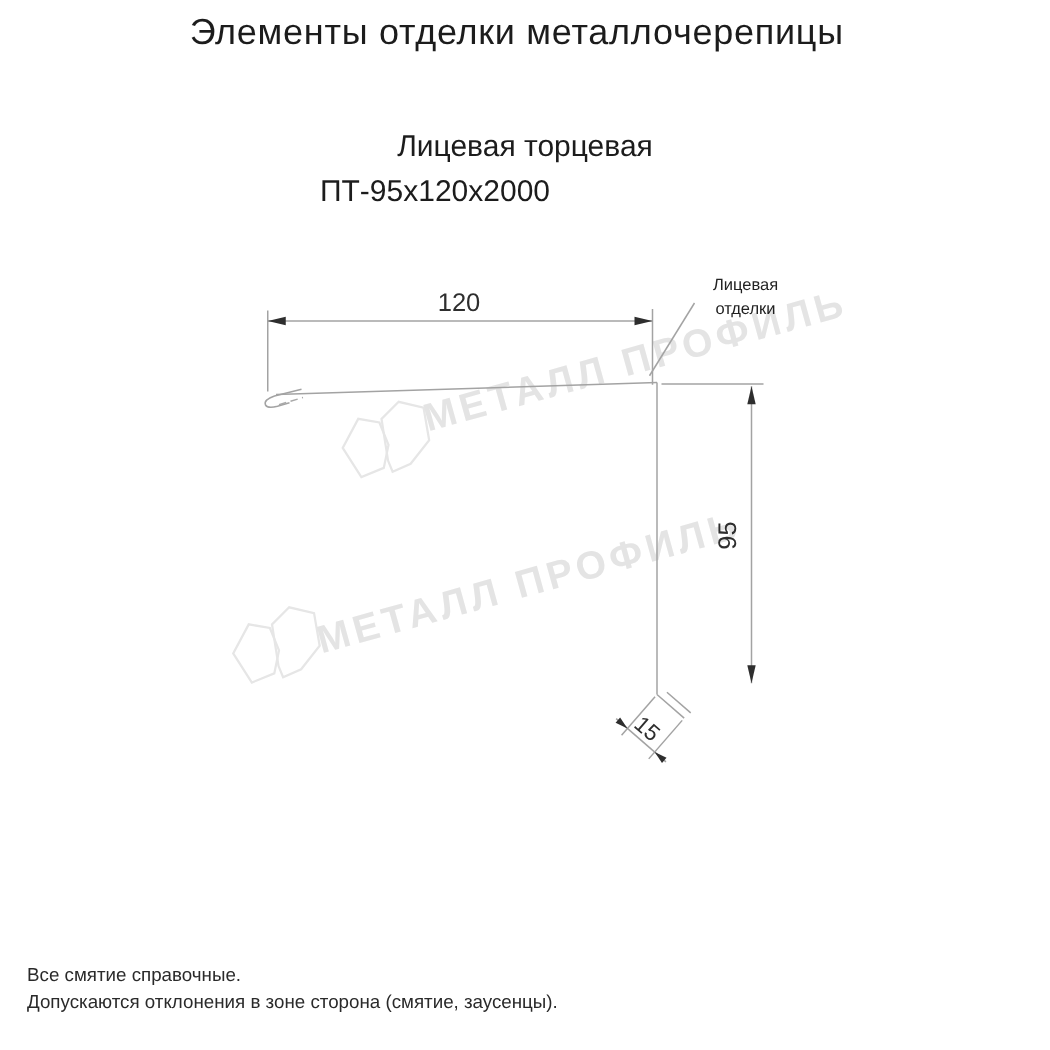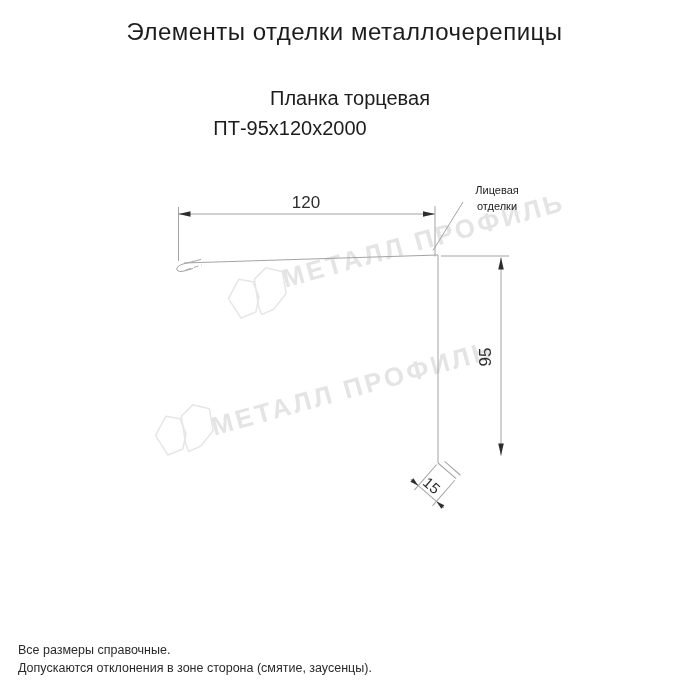--- a/index.html
+++ b/index.html
@@ -1,21 +1,21 @@
 <!DOCTYPE html>
 <html><head>
 <meta charset="utf-8">
 <style>
   html,body{margin:0;padding:0;}
   body{
     width:700px;height:700px;position:relative;background:#ffffff;
     font-family:"Liberation Sans", sans-serif;overflow:hidden;
   }
   .page-title{
-    position:absolute;left:0;top:18px;width:689px;text-align:center;
+    position:absolute;left:0;top:8px;width:689px;text-align:center;
     font-size:24px;font-weight:400;color:#1c1c1c;letter-spacing:0.5px;
   }
   .product-name{
     position:absolute;left:0;top:87px;width:700px;text-align:center;
     font-size:20px;font-weight:400;color:#1c1c1c;
   }
   .product-code{
     position:absolute;left:0;top:117px;width:580px;text-align:center;
     font-size:20px;font-weight:400;color:#1c1c1c;
   }
@@ -48,21 +48,21 @@
 </svg>
 <div class="wm-text" style="left:283px;top:264px;">МЕТАЛЛ ПРОФИЛЬ</div>
 
 <svg class="wm-logo" style="left:152px;top:404px;" width="64" height="52" viewBox="0 0 64 52">
   <path d="M 10,46 L 3,24 L 18,8 L 31,14 L 33,30 L 26,44 Z" fill="none" stroke="#e6e6e6" stroke-width="1.5"></path>
   <path d="M 30,40 L 33,12 L 47,4 L 62,12 L 60,34 L 44,46 L 31,48 Z" fill="none" stroke="#e6e6e6" stroke-width="1.5"></path>
 </svg>
 <div class="wm-text" style="left:212px;top:412px;">МЕТАЛЛ ПРОФИЛЬ</div>
 
 <div class="page-title">Элементы отделки металлочерепицы</div>
-<div class="product-name">Планка торцевая</div>
+<div class="product-name">Лицевая торцевая</div>
 <div class="product-code">ПТ-95х120х2000</div>
 
 <div class="face-label">
   <div>Лицевая</div>
   <div>отделки</div>
 </div>
 
 <svg class="drawing" width="700" height="700" viewBox="0 0 700 700">
 
   <g>
@@ -96,14 +96,14 @@
     <line class="thin" x1="442" y1="457.5" x2="463" y2="457.5"></line>
     <line class="thin" x1="438" y1="465" x2="438" y2="499"></line>
     <line class="thin" x1="462" y1="465" x2="462" y2="499"></line>
     <line class="thin" x1="428" y1="493" x2="472" y2="493"></line>
     <polygon fill="#2e2e2e" points="438,493 429.5,490.7 429.5,495.3"></polygon>
     <polygon fill="#2e2e2e" points="462,493 470.5,490.7 470.5,495.3"></polygon>
     <text class="dim" x="448" y="489.5" text-anchor="middle" font-size="15">15</text>
   </g>
 </svg>
 
-<div class="footer l1">Все размеры справочные.</div>
+<div class="footer l1">Все смятие справочные.</div>
 <div class="footer l2">Допускаются отклонения в зоне сторона (смятие, заусенцы).</div>
 
 </body></html>

